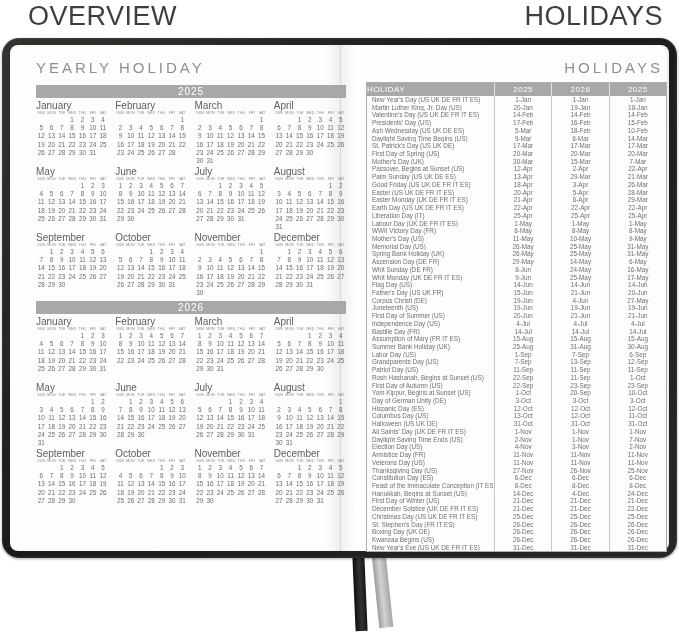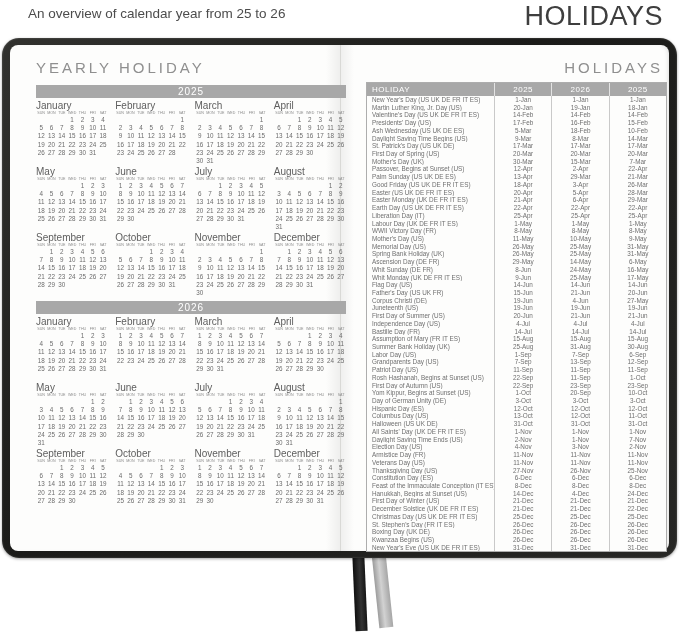--- a/index.html
+++ b/index.html
@@ -48,34 +48,35 @@
     margin-bottom:-2px;}
   .wd{flex:1;font-size:6.5px;line-height:7px;color:#8a8a8a;text-align:center;white-space:nowrap;}
   .days{display:grid;grid-template-columns:repeat(7,1fr);}
   .day{font-size:6.3px;line-height:8.2px;color:#6b6b6b;text-align:center;}
 
   
   .holiday-table{position:absolute;left:26.5px;top:37px;width:299px;border:1px solid #adadad;
     background:#fdfdfc;}
   .ht-header{display:grid;grid-template-columns:127px 1fr 1fr 1fr;height:13px;background:#a8a8a8;}
   .hc{color:#fff;font-size:8px;line-height:13px;letter-spacing:.5px;}
-  .hc-name{padding-left:5px;text-align:left;}
+  .hc-name{text-align:left;}
   .hc-year{text-align:center;border-left:1px solid #e3e3e3;}
   .ht-row{display:grid;grid-template-columns:127px 1fr 1fr 1fr;height:7.72px;}
   .cell-name{font-size:6.35px;line-height:7.72px;color:#6f6f6f;padding-left:5px;
     white-space:nowrap;overflow:hidden;}
   .cell-date{font-size:6.35px;line-height:7.72px;color:#6f6f6f;text-align:center;
     border-left:1px solid #c9c9c9;}
 </style>
 </head>
 <body>
 
 <div class="canvas">
 
   <div class="hdr-left">
+    <div class="hdr-title">OVERVIEW</div>
     <div class="hdr-sub">An overview of calendar year from 25 to 26</div>
   </div>
 
   <div class="hdr-right">
     <div class="hdr-title">HOLIDAYS</div>
     <div class="hdr-sub">Master the festival clearly</div>
   </div>
 
   <div class="ribbon ribbon-black"></div>
   <div class="ribbon ribbon-gray"></div>

